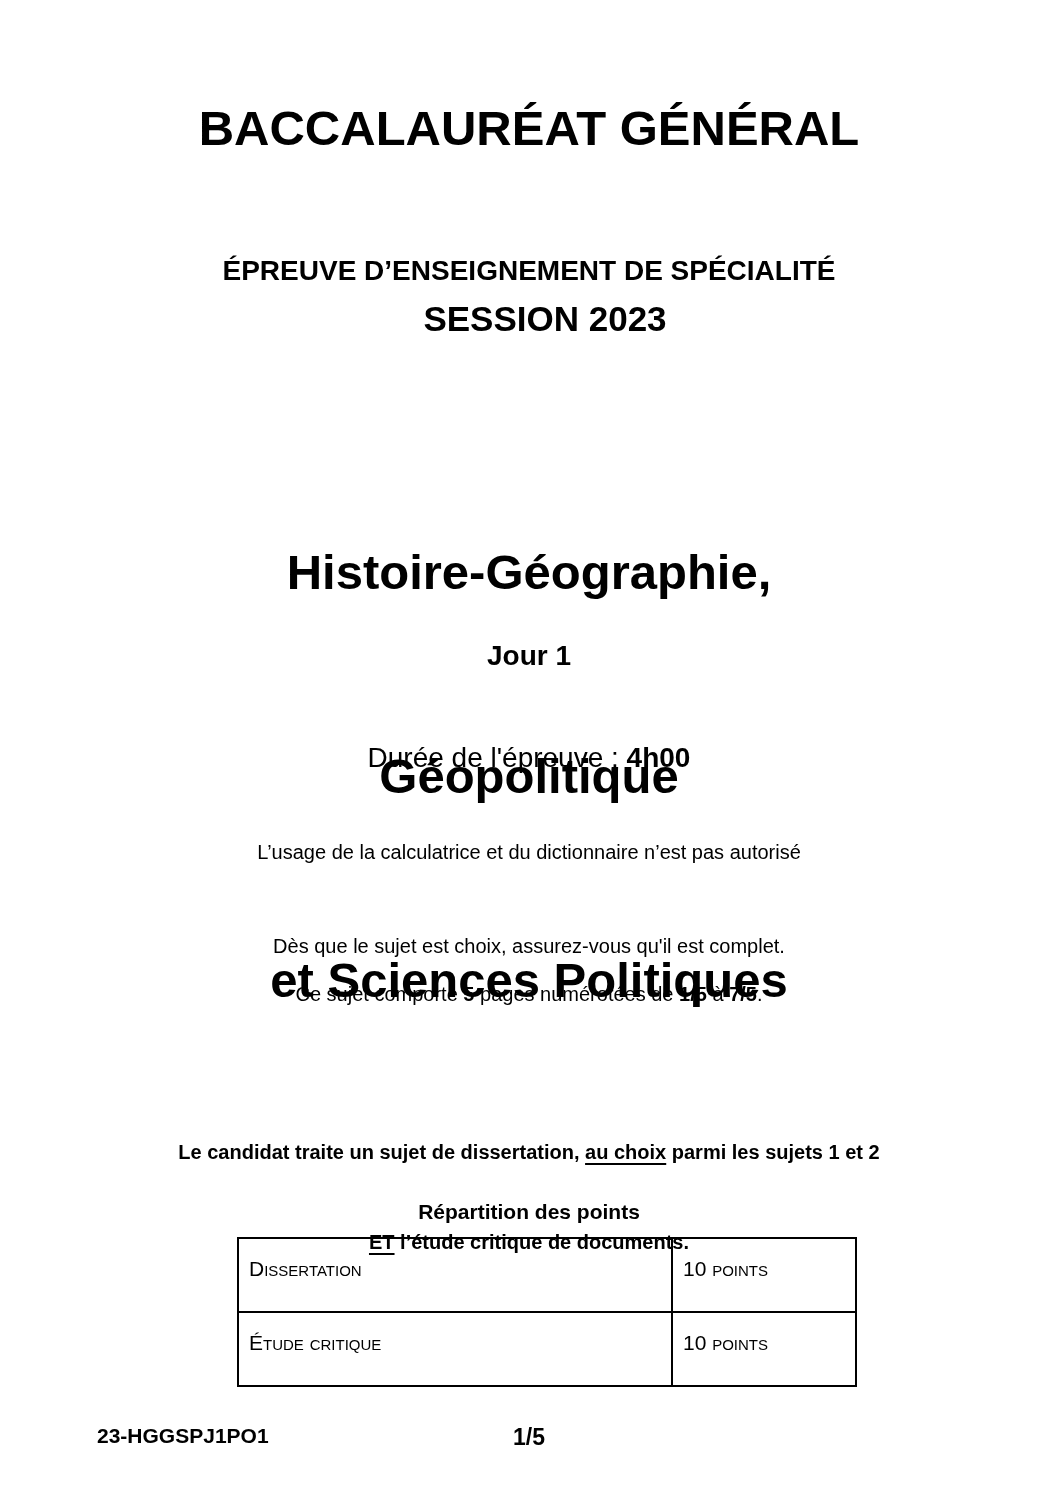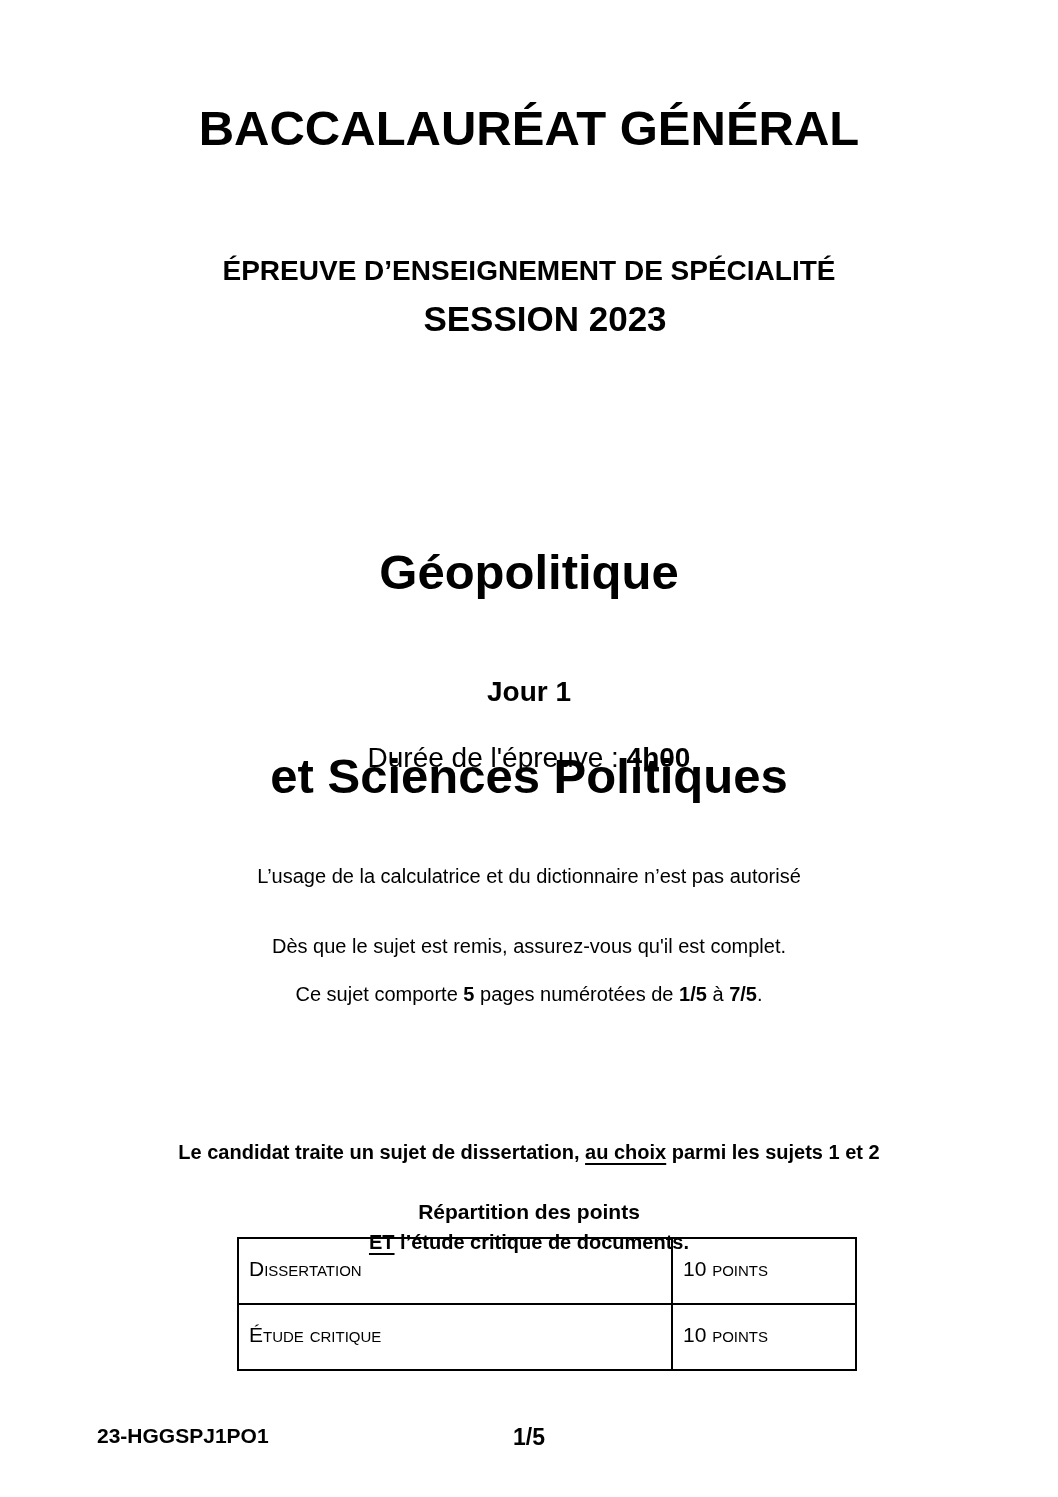--- a/index.html
+++ b/index.html
@@ -14,46 +14,46 @@
   .line {
     position: absolute;
     left: 0; width: 100%;
     text-align: center;
     white-space: pre-wrap;
   }
   .bac-title    { top: 100px; font-size: 49px; font-weight: bold; }
   .subtitle     { top: 211px; font-size: 28px; font-weight: bold; margin-top: 44px; }
   .session      { top: 299px; font-size: 35px; font-weight: bold; margin-left: 16px; }
   .subject      { top: 402px; font-size: 49px; font-weight: bold; line-height: 68px; }
-  .day          { top: 676px; font-size: 28px; font-weight: bold; }
+  .day          { top: 640px; font-size: 28px; font-weight: bold; }
   .duration     { top: 742px; font-size: 28px; font-weight: normal; }
   .duration b   { font-weight: bold; }
   .notice       { font-size: 20px; font-weight: normal; }
   .notice b     { font-weight: bold; }
-  .calc-notice      { top: 841px; margin-top: 24px; }
+  .calc-notice      { top: 841px; }
   .complete-notice  { top: 935px; }
   .pages-notice     { top: 983px; }
   .instructions { top: 1077px; font-size: 20px; font-weight: bold; line-height: 30px; }
   .u {
     text-decoration: underline;
     text-decoration-thickness: 2px;
     text-underline-offset: 4px;
   }
   .points-title { top: 1200px; font-size: 21px; font-weight: bold; }
   table.points-table {
     position: absolute;
     left: 237px; top: 1237px;
     width: 594px;
     border-collapse: collapse;
     table-layout: fixed;
   }
   table.points-table td {
     border: 2px solid #000000;
     height: 60px;
-    padding: 0 0 4px 10px;
+    padding: 0 0 12px 10px;
     font-size: 21px;
     font-variant: small-caps;
     vertical-align: middle;
   }
   td.col-subject { width: 422px; }
   td.col-points  { width: 172px; border-radius: 16px; }
   .footer-ref {
     position: absolute;
     left: 97px; top: 1424px;
     font-size: 21px; font-weight: bold;
@@ -68,31 +68,32 @@
 </head>
 <body>
 
 <div class="line bac-title">BACCALAURÉAT GÉNÉRAL</div>
 
 <div class="line subtitle">ÉPREUVE D’ENSEIGNEMENT DE SPÉCIALITÉ</div>
 
 <div class="line session">SESSION 2023</div>
 
 <div class="line subject">
+  <div>Histoire-Géographie,</div>
   <div>Géopolitique</div>
   <div>et Sciences Politiques</div>
 </div>
 
 <div class="line day">Jour 1</div>
 
 <div class="line duration"><span>Durée de l'épreuve : </span><b>4h00</b></div>
 
 <div class="line notice calc-notice">L’usage de la calculatrice et du dictionnaire n’est pas autorisé</div>
 
-<div class="line notice complete-notice">Dès que le sujet est remis, assurez-vous qu'il est complet.</div>
+<div class="line notice complete-notice">Dès que le sujet est choix, assurez-vous qu'il est complet.</div>
 
 <div class="line notice pages-notice"><span>Ce sujet comporte </span><b>5</b><span> pages numérotées de </span><b>1/5</b><span> à </span><b>7/5</b><span>.</span></div>
 
 <div class="line instructions">
   <div><span>Le candidat traite un sujet de dissertation, </span><span class="u">au choix</span><span> parmi les sujets 1 et 2</span></div>
   <div><span class="u">ET</span><span> l’étude critique de documents.</span></div>
 </div>
 
 <div class="line points-title">Répartition des points</div>
 

